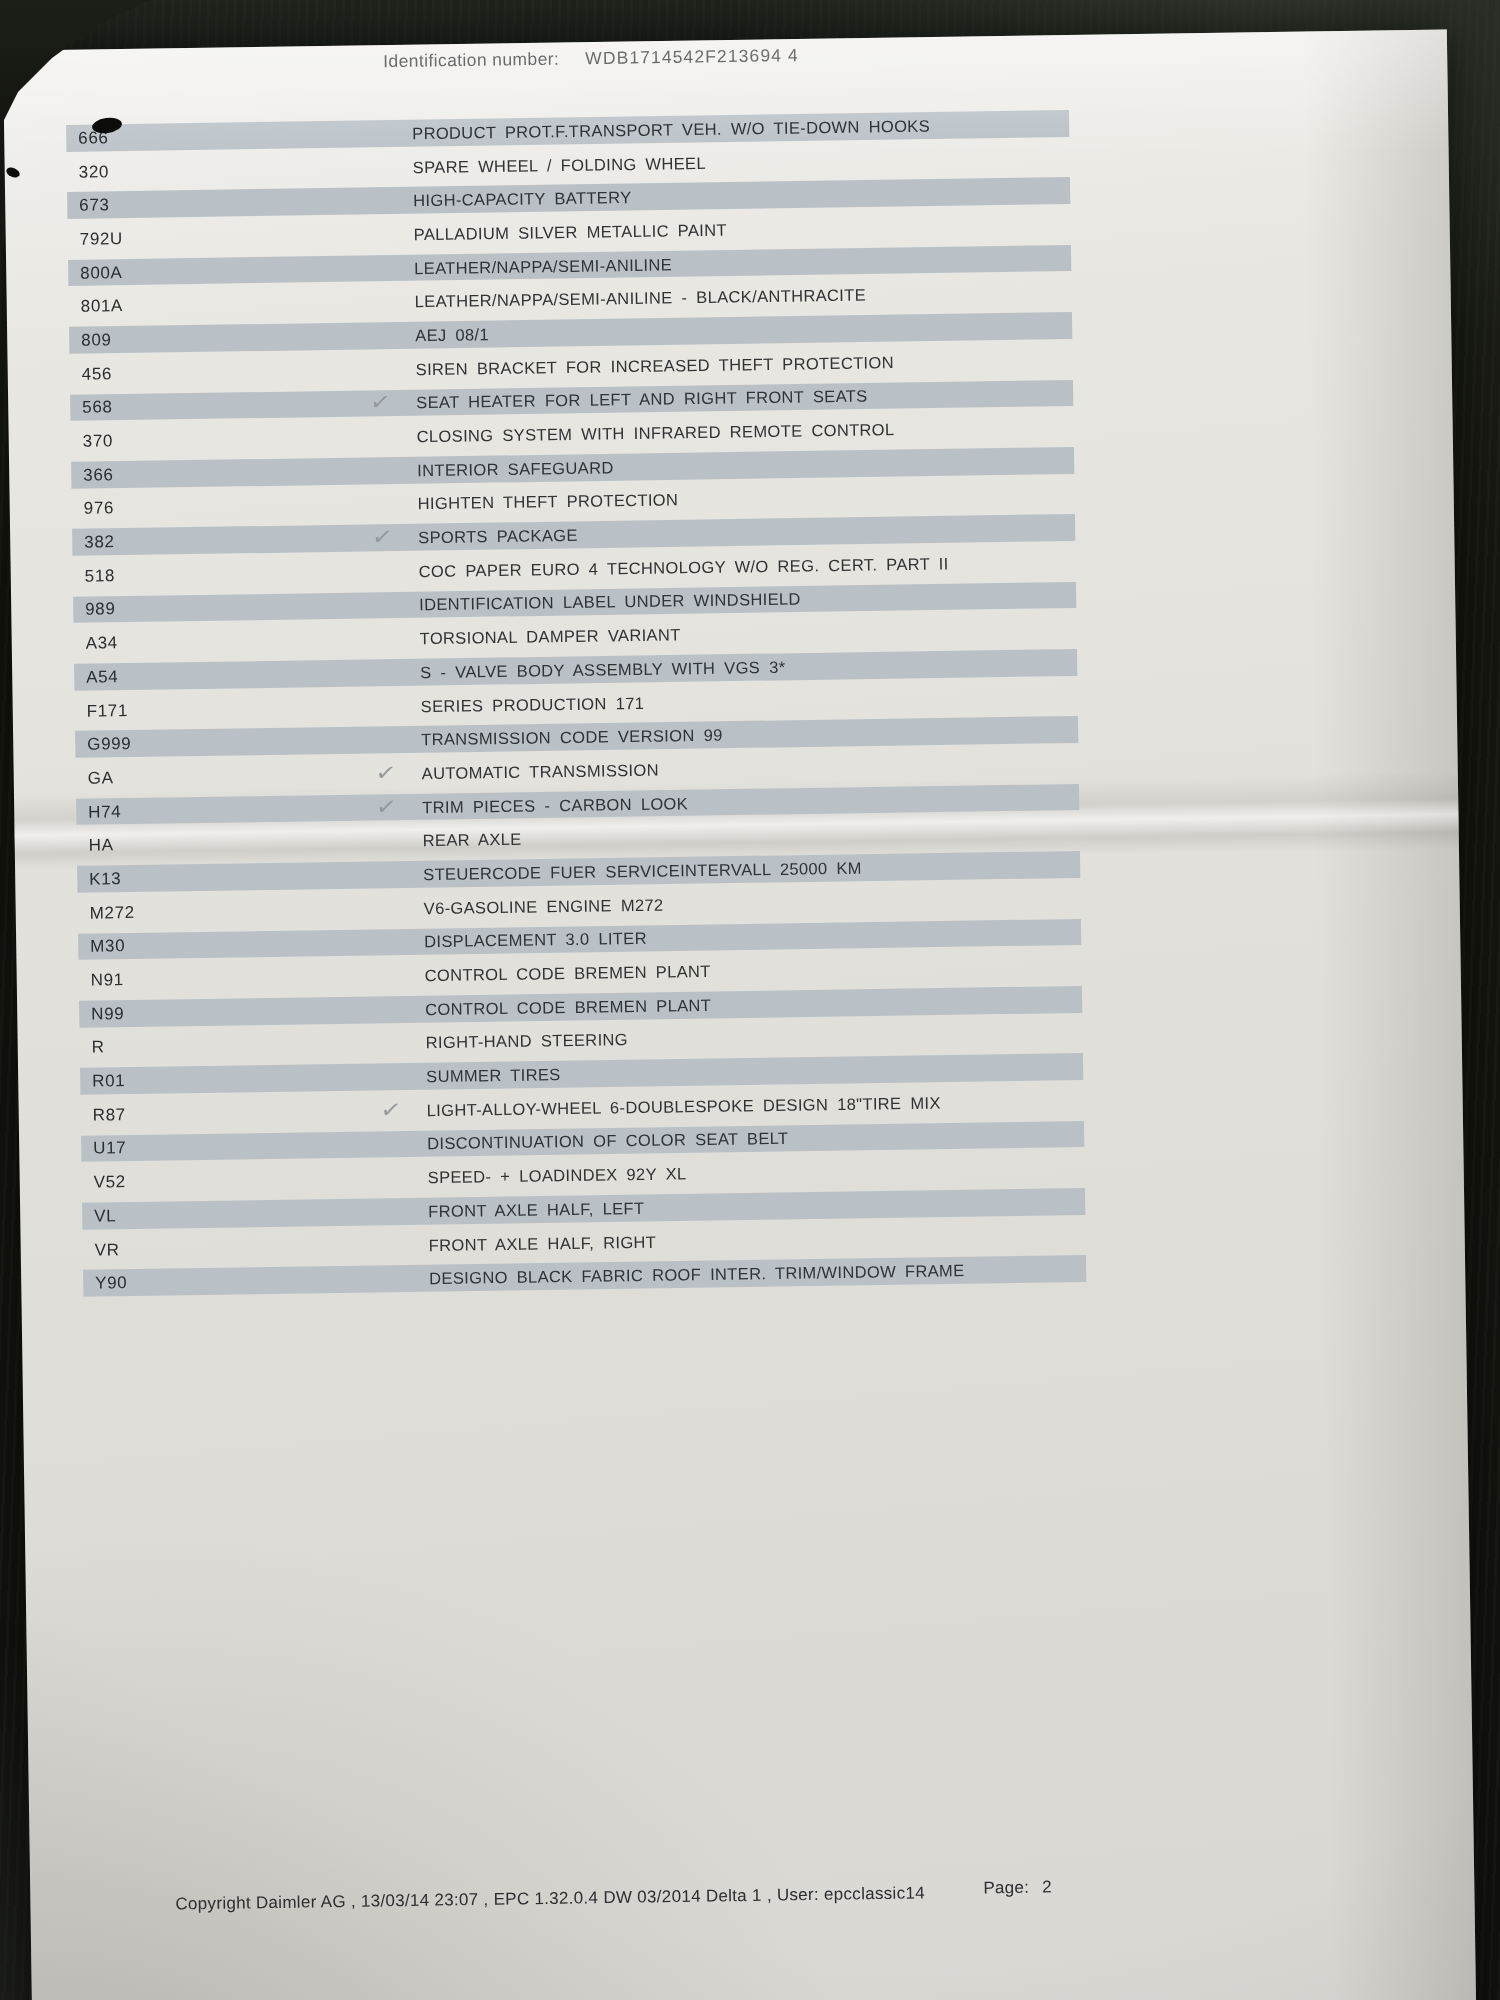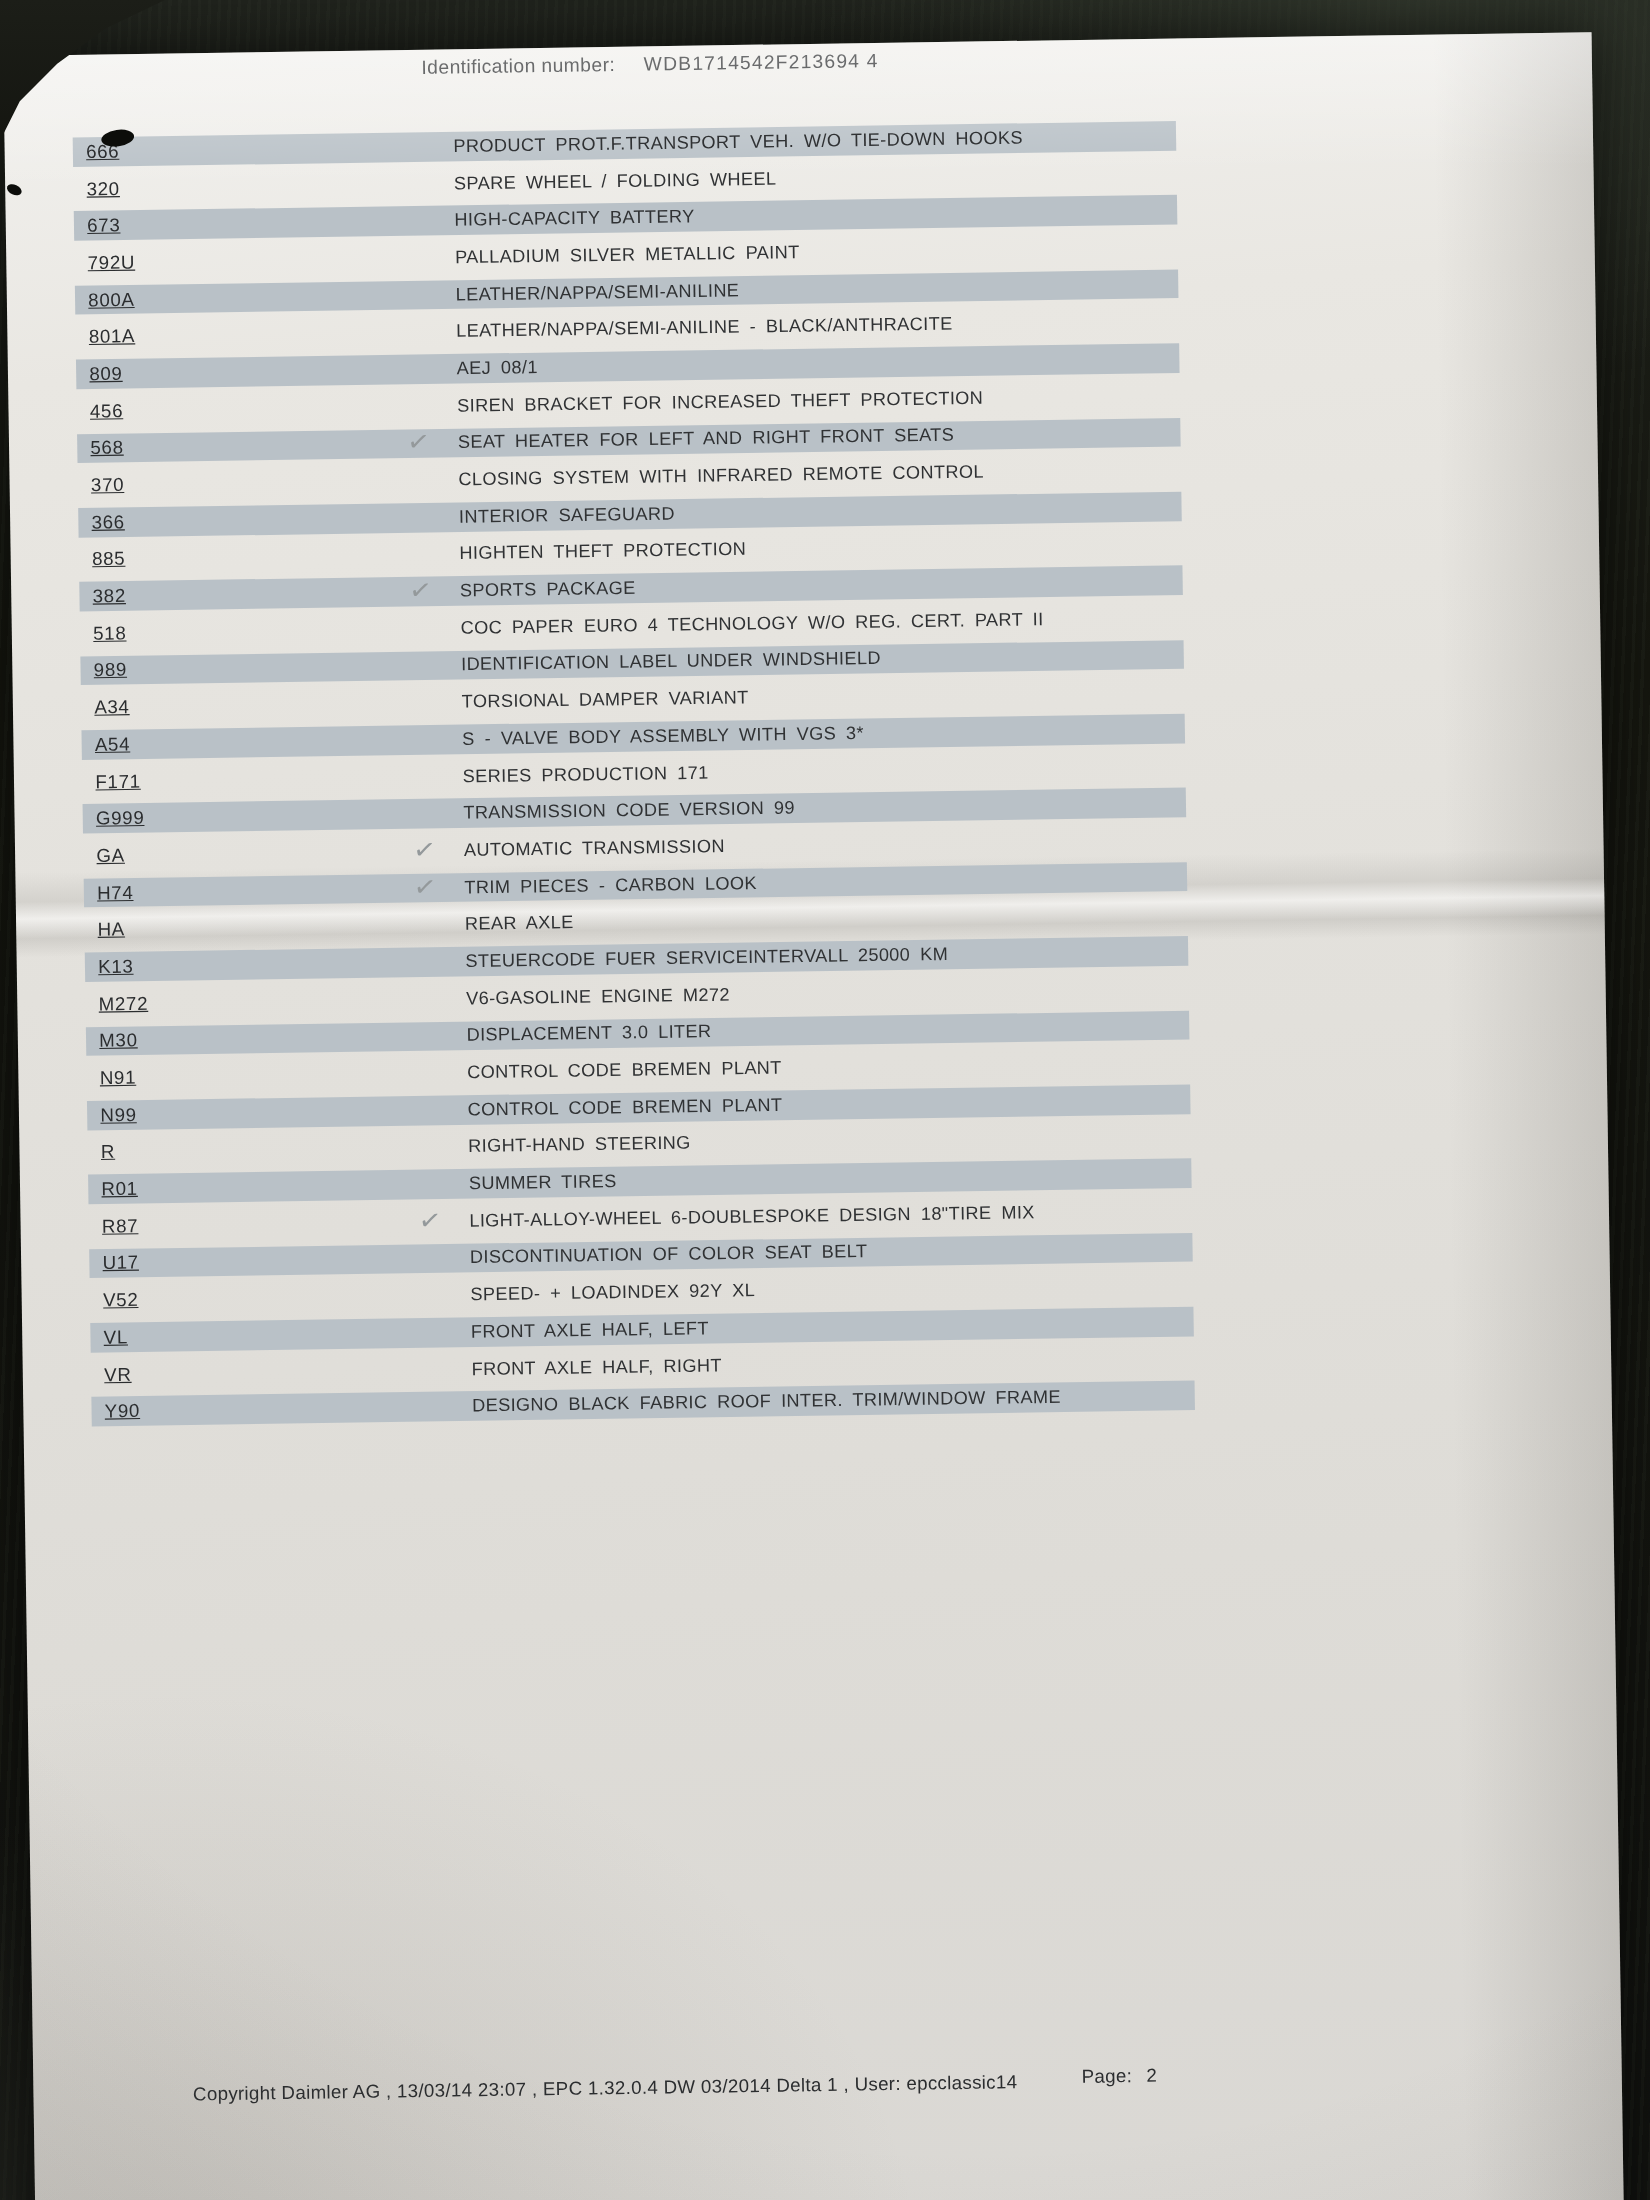--- a/index.html
+++ b/index.html
@@ -35,21 +35,21 @@
   .id-line{position:absolute;left:380px;top:6px;font-size:17.5px;color:#2a2c2e;
     letter-spacing:.4px;white-space:nowrap;}
   .id-line .id-label{margin-right:26px;}
   .id-line .id-value{letter-spacing:1.1px;}
 
   .table{position:absolute;left:62px;top:72px;width:1003px;}
   .row{position:relative;height:33.7px;}
   .row.shaded::before{content:'';position:absolute;left:0;right:0;top:3px;bottom:4px;
     background:var(--shade,#b9c1c7);}
   .row span{position:absolute;top:50%;transform:translateY(-50%);white-space:nowrap;z-index:2;}
-  .code{left:12px;font-size:17px;color:#2b2d2f;letter-spacing:.6px;text-decoration:underline;}
+  .code{left:12px;font-size:17px;color:#2b2d2f;letter-spacing:.6px;}
   .desc{left:346px;font-size:16.5px;color:#303234;letter-spacing:.35px;word-spacing:4px;}
   .check{left:300px;font-size:24px;color:#94999b;visibility:hidden;
     transform:translateY(-54%) rotate(9deg) !important;font-weight:400;}
   .row.checked .check{visibility:visible;}
 
   .footer{position:absolute;left:145px;top:1846px;width:1120px;font-size:17px;color:#2b2d2f;
     letter-spacing:.3px;white-space:nowrap;}
   .footer .page{position:absolute;left:808px;top:-4px;word-spacing:8px;}
 </style>
 </head>
@@ -124,21 +124,21 @@
           <span class="desc">CLOSING SYSTEM WITH INFRARED REMOTE CONTROL</span>
         </div>
 
         <div class="row shaded">
           <span class="code">366</span>
 
           <span class="desc">INTERIOR SAFEGUARD</span>
         </div>
 
         <div class="row">
-          <span class="code">885</span>
+          <span class="code">976</span>
 
           <span class="desc">HIGHTEN THEFT PROTECTION</span>
         </div>
 
         <div class="row shaded checked">
           <span class="code">382</span>
           <span class="check">✓</span>
           <span class="desc">SPORTS PACKAGE</span>
         </div>
 

